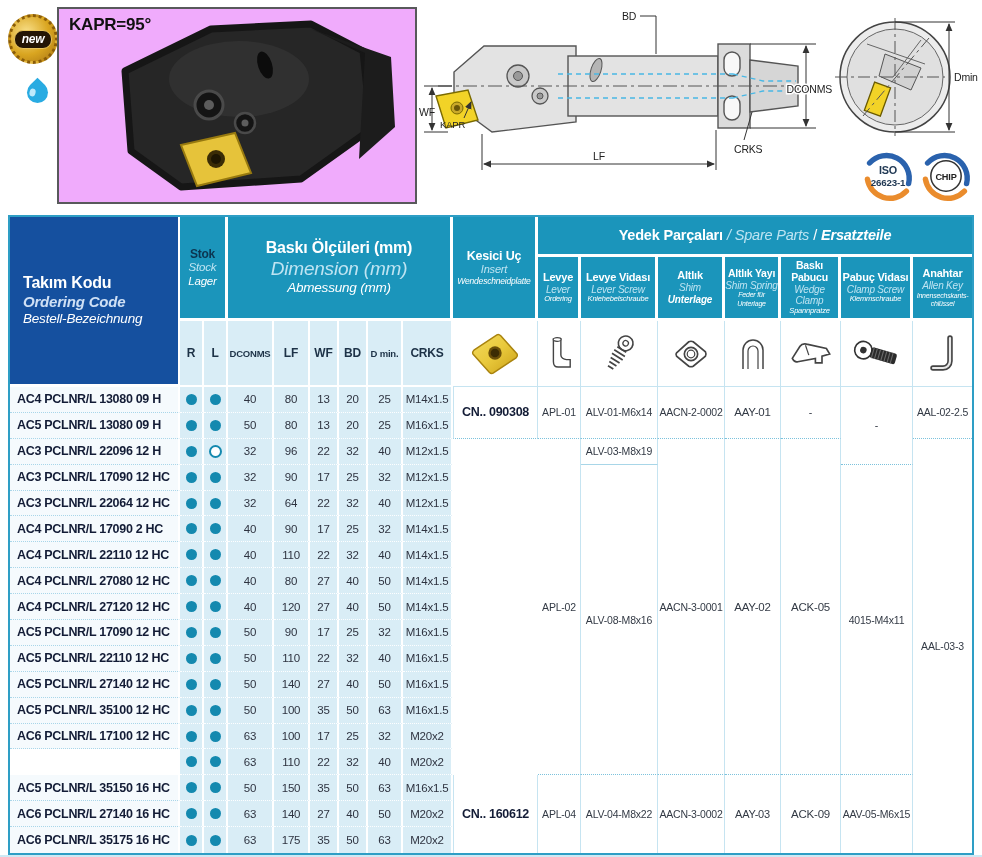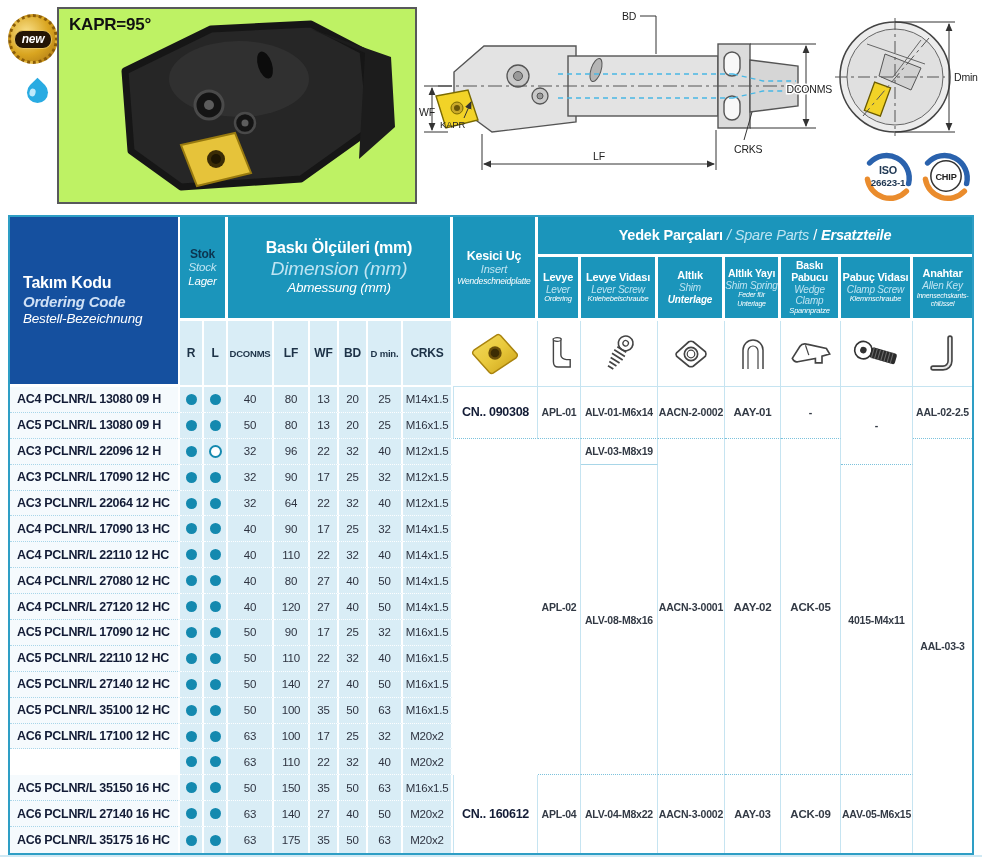--- a/index.html
+++ b/index.html
@@ -9,21 +9,21 @@
   .new-badge{position:absolute;left:8px;top:14px;width:50px;height:50px;border-radius:50%;
     background:radial-gradient(circle at 35% 35%, #f9e08a, #d9a520 55%, #a87414);
     border:3px dotted #8a5c07;box-sizing:border-box;display:flex;align-items:center;justify-content:center;}
   .new-badge .band{background:#241505;border-radius:9px;padding:1px 7px 2px;color:#fff;
     font-weight:bold;font-style:italic;font-size:12px;border:1px solid #e8c35a;}
   .droplet{position:absolute;left:27px;top:82px;width:21px;height:21px;background:#29abe2;
     border-radius:0 50% 50% 50%;transform:rotate(45deg);}
   .droplet::after{content:"";position:absolute;left:4px;top:10px;width:6px;height:8px;
     background:#bfe9fb;border-radius:50%;transform:rotate(-30deg);}
   .photo-frame{position:absolute;left:57px;top:7px;width:360px;height:197px;border:2px solid #58595b;
-    background:#bef264;box-sizing:border-box;text-decoration:underline;}
+    background:#f0abfc;box-sizing:border-box;text-decoration:underline;}
   .kapr-label{position:absolute;left:10px;top:6px;font-weight:bold;font-size:17px;color:#111;}
   .drawing{position:absolute;}
   .badge-svg{position:absolute;}
   
   .tbl{position:absolute;left:8px;top:215px;display:grid;background:#fff;
     grid-template-columns:170px 24px 24px 46px 36px 29px 29px 35px 50px 85px 43px 77px 67px 56px 60px 72px 59px;
     grid-template-rows:40px 64px 66px repeat(18,25.9px);
     border:2px solid #2e9ec5;box-sizing:content-box;}
   .cell{display:flex;align-items:center;justify-content:center;box-sizing:border-box;min-width:0;min-height:0;}
   .teal{background:#1b95bb;color:#fff;border-right:3px solid #fff;border-bottom:3px solid #fff;
@@ -49,21 +49,21 @@
   .h-sptitle .de{font-style:italic;font-weight:bold;}
   .de-big{font-size:10px;font-weight:bold;}
   .sub{background:#d9edf6;border-right:2px solid #fff;border-bottom:2px solid #fff;
     color:#1d3247;font-weight:bold;font-size:12px;}
   .sub.small{font-size:9.5px;}
   .iconcell{background:#fff;border-right:1px solid #c6e4f1;border-bottom:1px solid #c6e4f1;}
   .code{background:#f5fafd;font-weight:bold;color:#131c36;font-size:12.5px;justify-content:flex-start;
     padding-left:7px;border-right:2px solid #fff;border-bottom:1px dotted #a9d6e9;letter-spacing:-0.3px;white-space:nowrap;}
   .dim{background:#d9edf6;color:#2e3340;font-size:11.5px;border-right:2px solid #fff;
     border-bottom:1px dotted rgba(255,255,255,0.95);}
-  .spare{background:#fff;color:#333a45;font-size:10.5px;border-right:1px solid #c6e4f1;text-align:center;font-weight:bold;}
+  .spare{background:#fff;color:#333a45;font-size:10.5px;border-right:1px solid #c6e4f1;text-align:center;}
   .ins{border-left:1px solid #c6e4f1;}
   .cn{font-weight:bold;font-size:12.5px;color:#131c36;letter-spacing:-0.3px;}
   .gdot{border-bottom:1px dotted #7cc2dc;}
   .gsolid{border-bottom:1px solid #a8d6e8;}
   .nb{border-bottom:none !important;}
   .dot{width:11px;height:11px;border-radius:50%;background:#1489af;display:inline-block;}
   .dot.open{background:#fff;border:2px solid #1489af;width:9px;height:9px;}
   .g1{grid-column:1}.g2{grid-column:2}.g3{grid-column:3}.g4{grid-column:4}.g5{grid-column:5}
   .g6{grid-column:6}.g7{grid-column:7}.g8{grid-column:8}.g9{grid-column:9}
   .hairline{position:absolute;left:0;bottom:0;width:100%;height:2px;background:#cfe9f4;}
@@ -381,21 +381,21 @@
     <div class="cell dim g3" style="grid-row:8">
         <span class="dot"></span>
       </div>
     <div class="cell dim g4" style="grid-row:8">32</div>
     <div class="cell dim g5" style="grid-row:8">64</div>
     <div class="cell dim g6" style="grid-row:8">22</div>
     <div class="cell dim g7" style="grid-row:8">32</div>
     <div class="cell dim g8" style="grid-row:8">40</div>
     <div class="cell dim g9" style="grid-row:8">M12x1.5</div>
 
-    <div class="cell code g1" style="grid-row:9">AC4 PCLNR/L 17090 13 HC</div>
+    <div class="cell code g1" style="grid-row:9">AC4 PCLNR/L 17090 2 HC</div>
     <div class="cell dim g2" style="grid-row:9">
         <span class="dot"></span>
       </div>
     <div class="cell dim g3" style="grid-row:9">
         <span class="dot"></span>
       </div>
     <div class="cell dim g4" style="grid-row:9">40</div>
     <div class="cell dim g5" style="grid-row:9">90</div>
     <div class="cell dim g6" style="grid-row:9">17</div>
     <div class="cell dim g7" style="grid-row:9">25</div>

